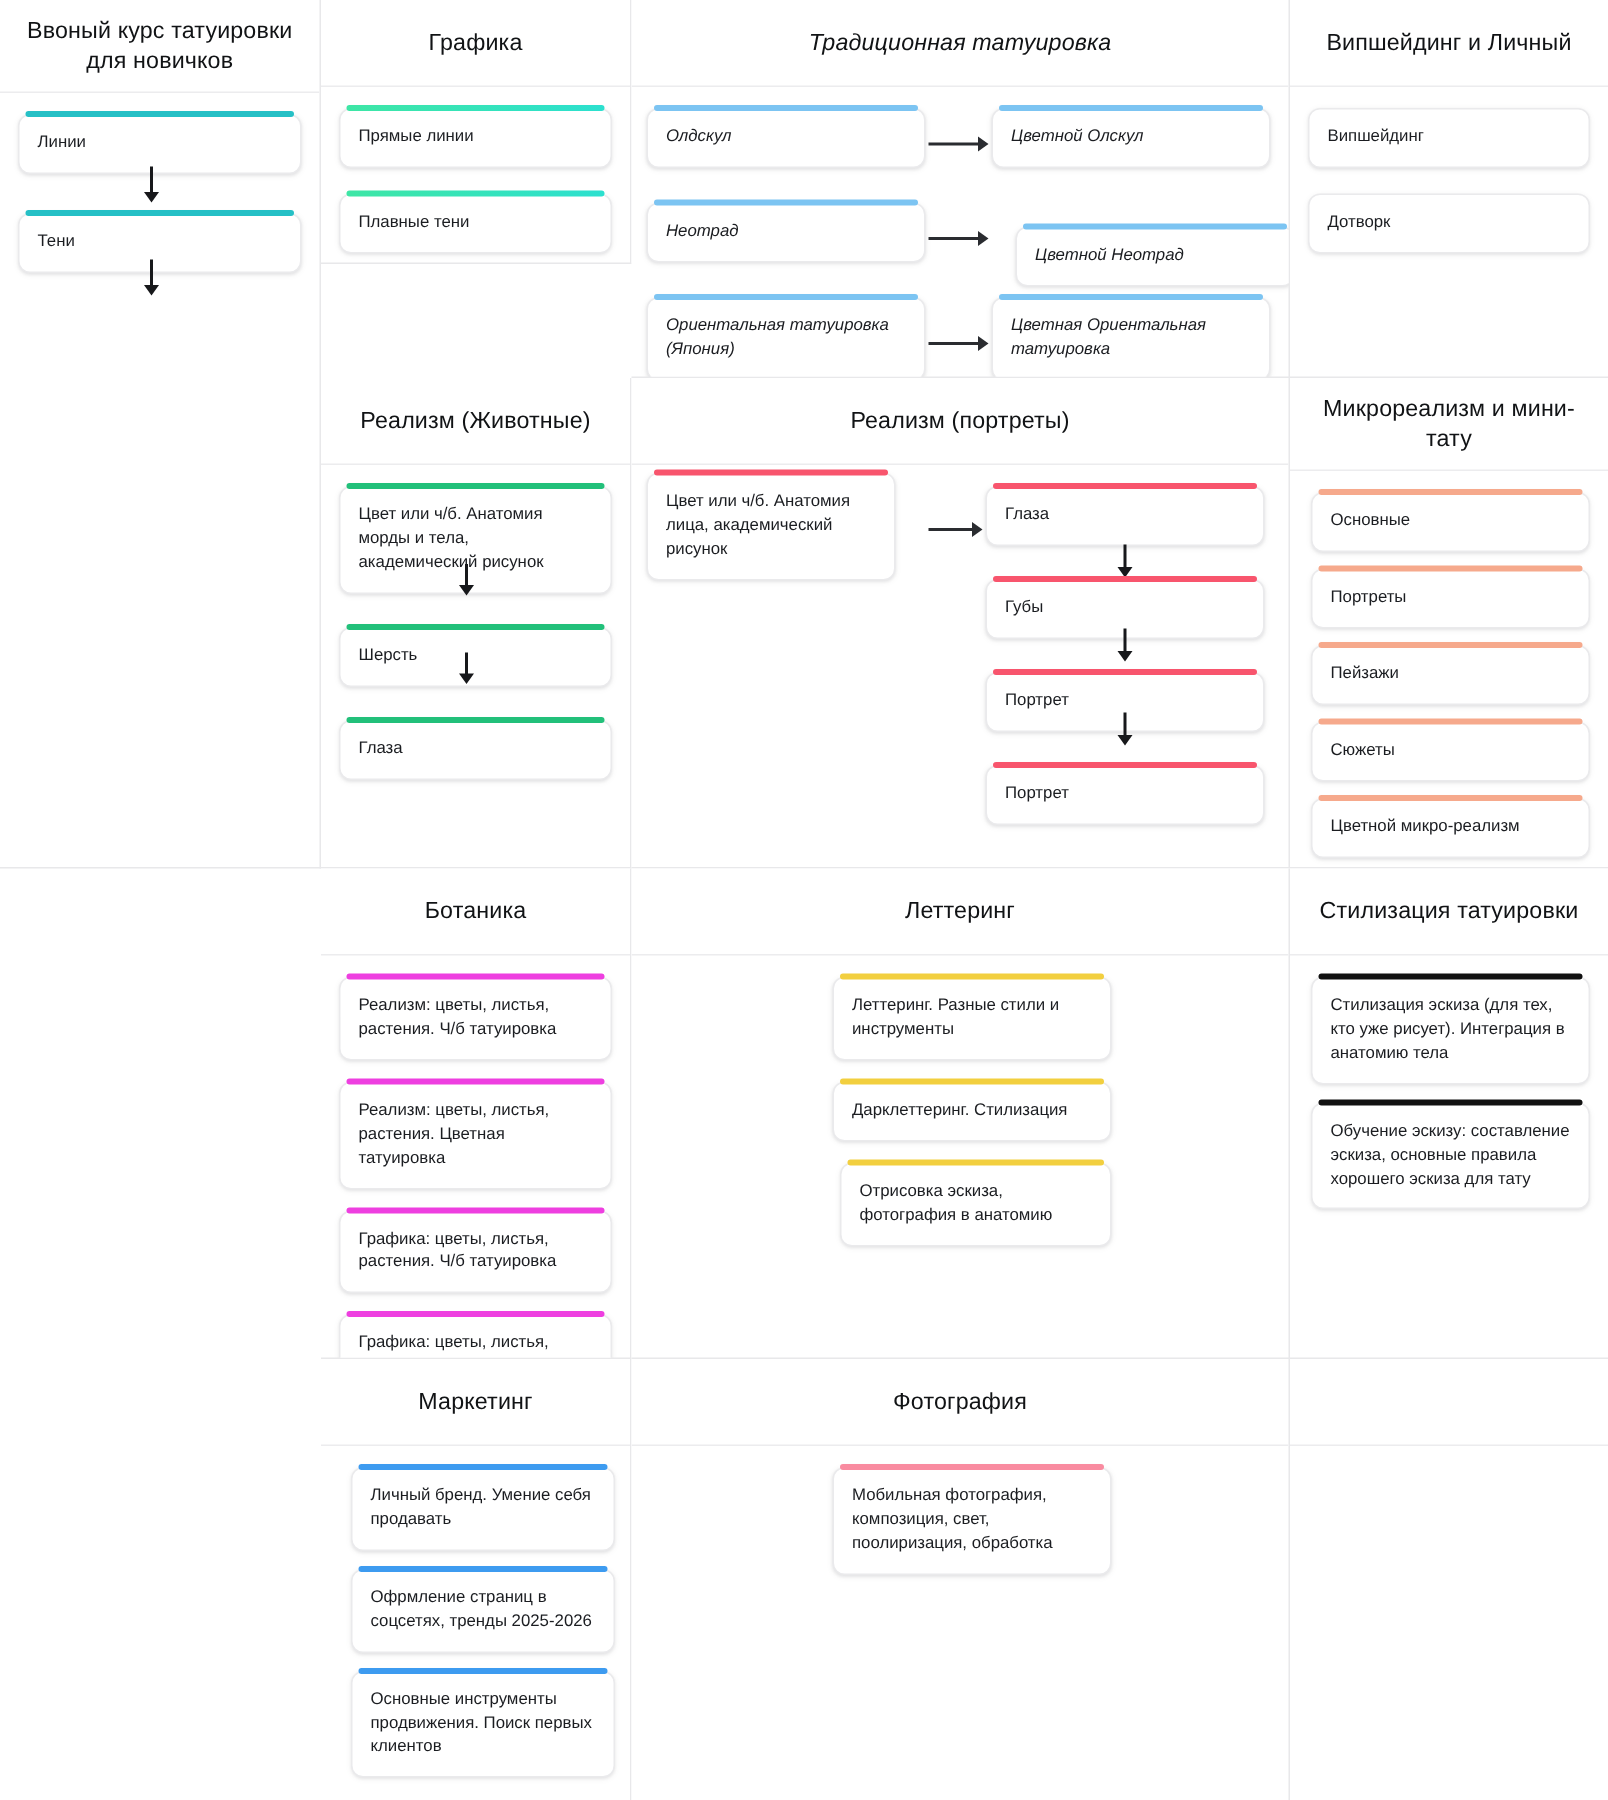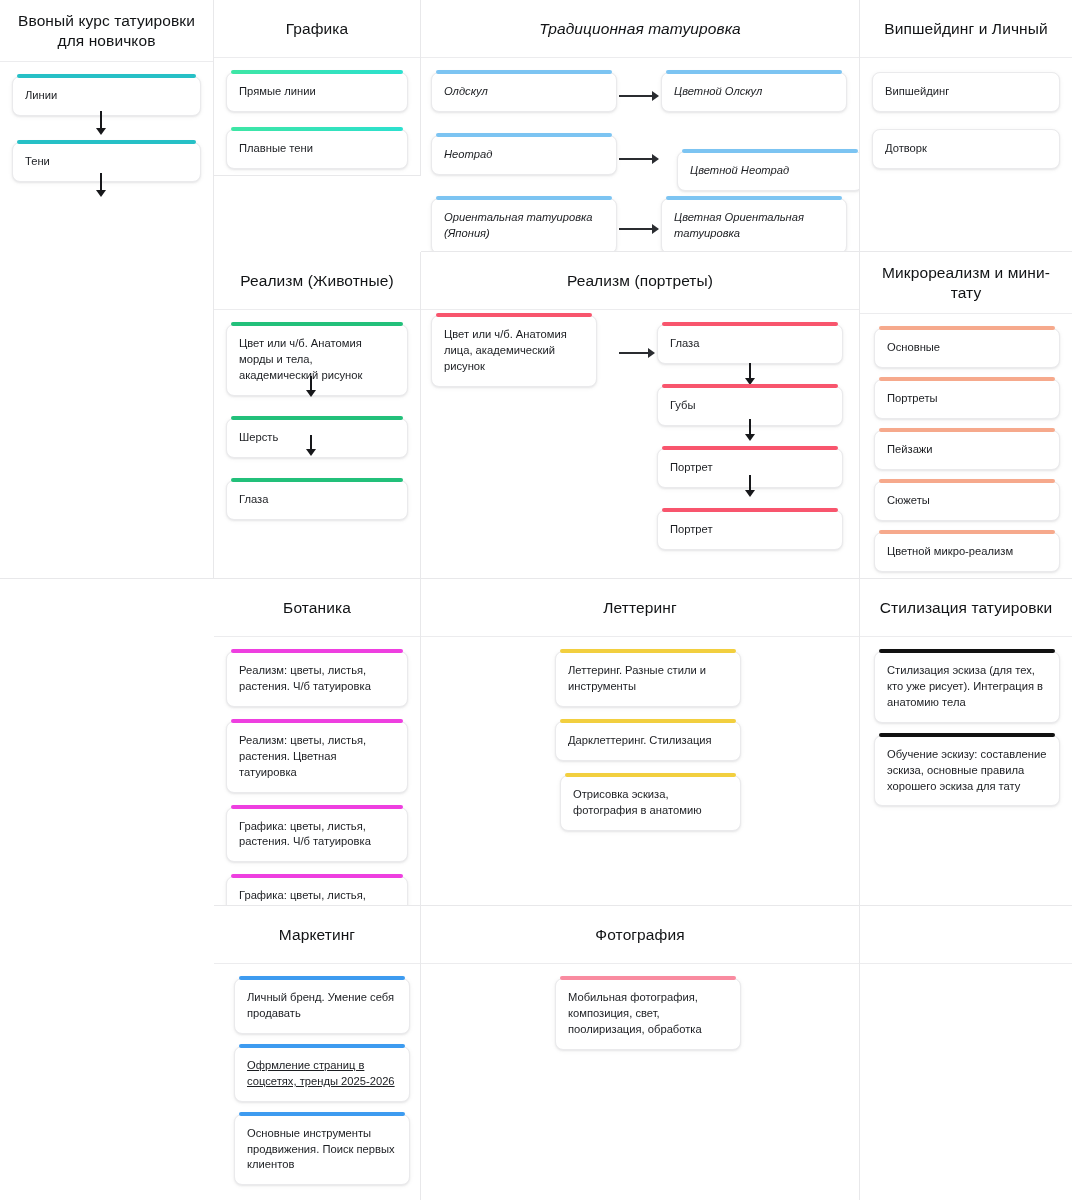--- a/index.html
+++ b/index.html
@@ -402,21 +402,21 @@
     </div>
   </div>
 
   <div class="section no-bottom" style="left:214px; top:906px; width:207px; height:294px;">
     <div class="section-header">Маркетинг</div>
     <div class="section-body" style="padding:14px 10px 10px 20px;">
       <div class="card" style="margin-bottom:12px;">
         <span class="accent" style="background:#3d9bf0;"></span>
         <span class="label">Личный бренд. Умение себя продавать</span>
       </div>
-      <div class="card" style="margin-bottom:12px;text-decoration:underline;">
+      <div class="card" style="margin-bottom:12px;">
         <span class="accent" style="background:#3d9bf0;"></span>
         <span class="label">Офрмление страниц в соцсетях, тренды 2025-2026</span>
       </div>
       <div class="card">
         <span class="accent" style="background:#3d9bf0;"></span>
         <span class="label">Основные инструменты продвижения. Поиск первых клиентов</span>
       </div>
     </div>
   </div>
 

